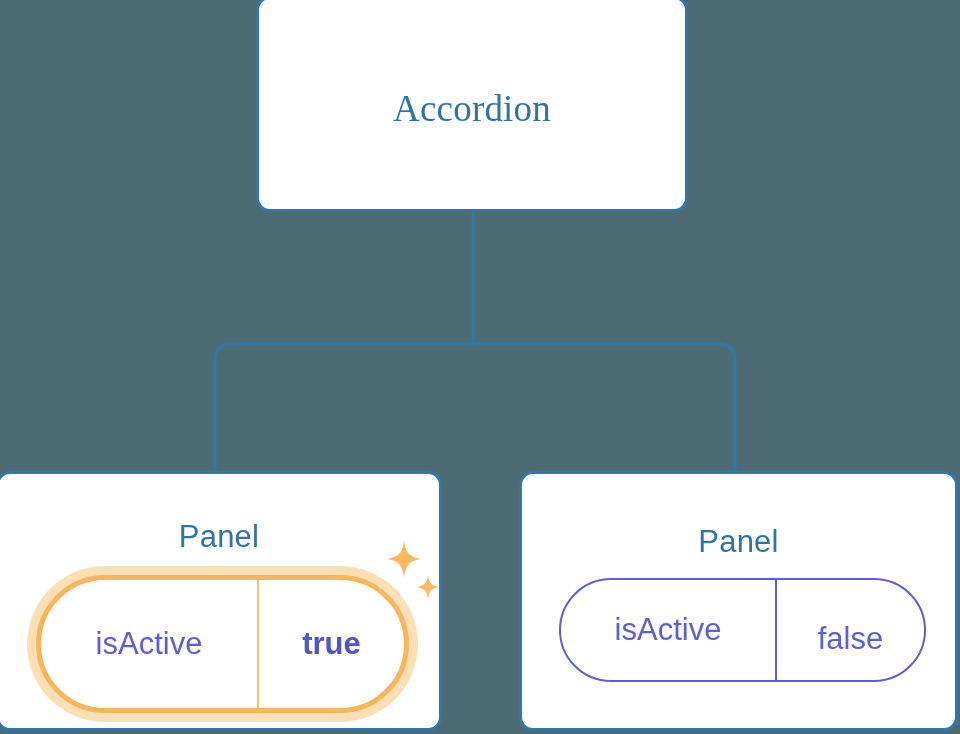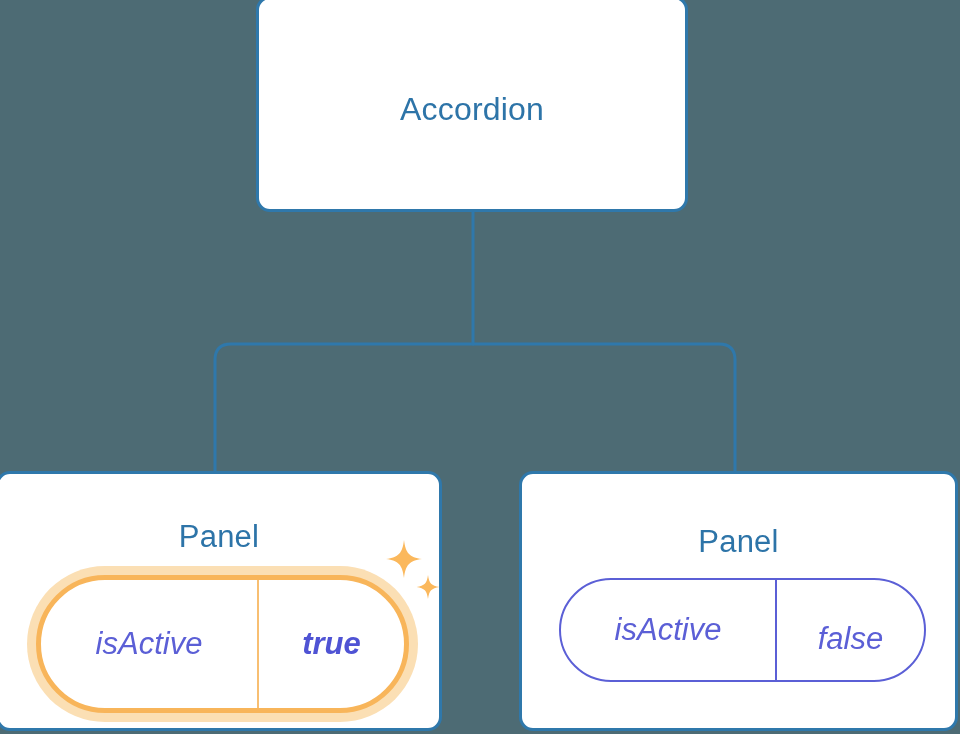--- a/index.html
+++ b/index.html
@@ -67,22 +67,23 @@
     left: 0;
     width: 100%;
     text-align: center;
     color: #2d74a8;
     font-weight: 400;
     letter-spacing: 0.2px;
   }
 
   #node-accordion .node-title {
     top: 86px;
-    font-size: 32px;
+    font-size: 37px;
     line-height: 48px;
+    font-family: Liberation Serif, serif;
   }
 
   #node-panel-left .node-title {
     top: 44px;
     font-size: 31px;
     line-height: 38px;
   }
 
   #node-panel-right .node-title {
     top: 49px;
@@ -96,21 +97,20 @@
     display: flex;
     align-items: stretch;
     background: #ffffff;
   }
 
   .prop-key, .prop-value {
     display: flex;
     align-items: center;
     justify-content: center;
     white-space: nowrap;
-    font-style: italic;
   }
 
   
   #pill-left {
     left: 37px;
     top: 101px;
     width: 373px;
     height: 138px;
     border: 5px solid #f6b košice;
   }

